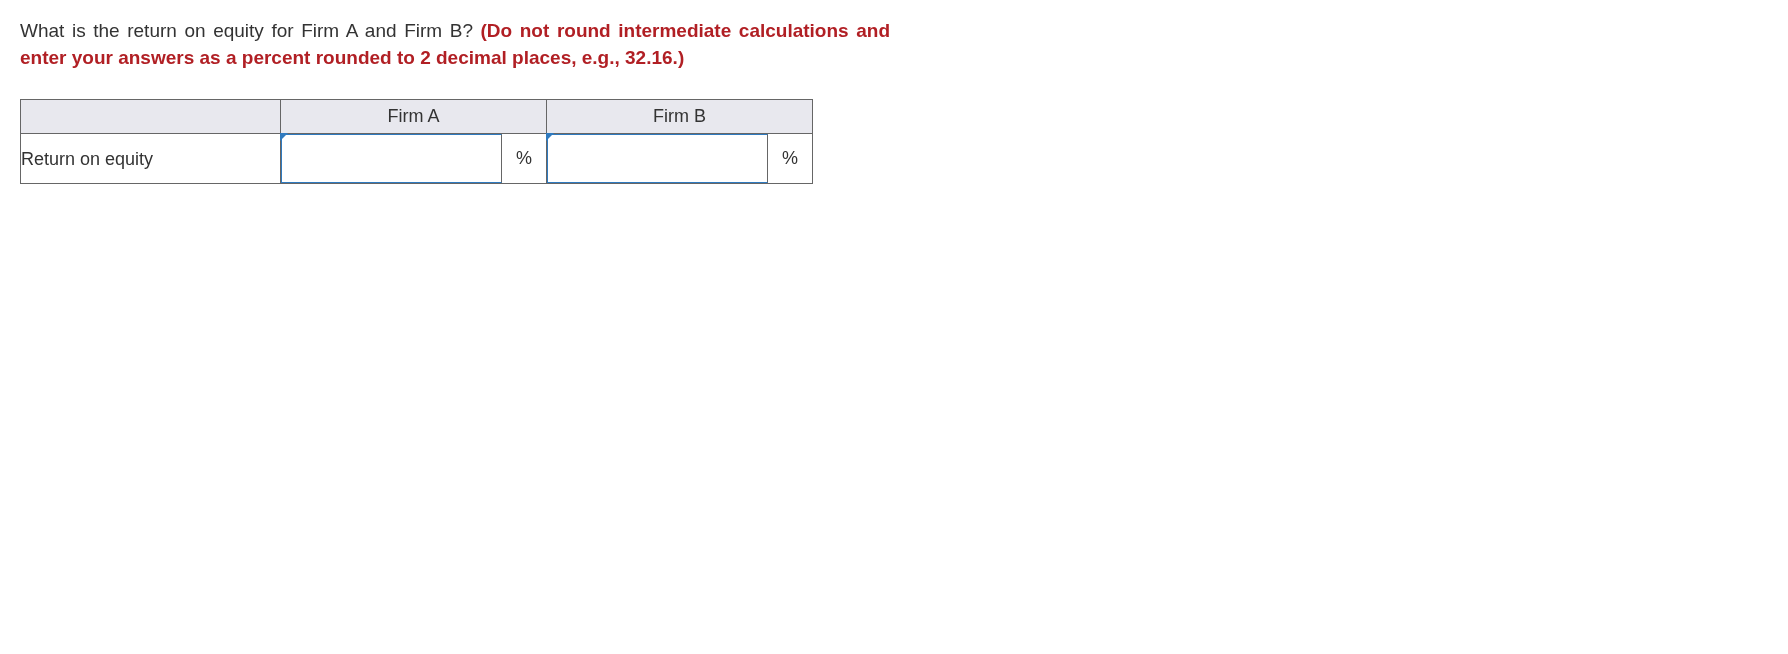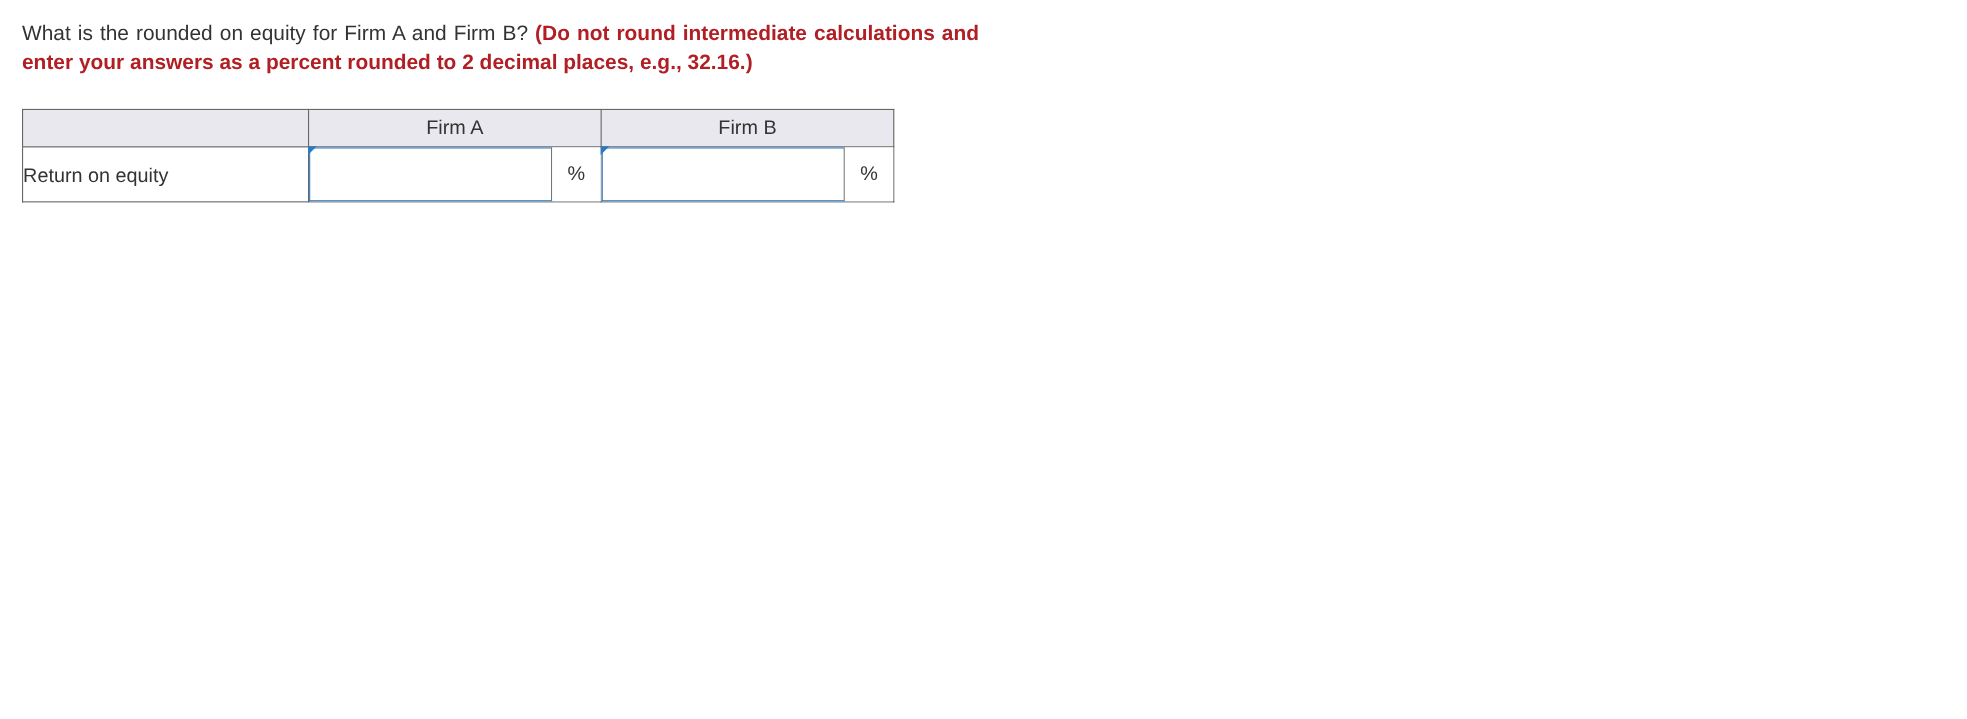--- a/index.html
+++ b/index.html
@@ -98,21 +98,21 @@
       justify-content: center;
       background: #fff;
       font-size: 18px;
     }
   </style>
 </head>
 <body>
 
 <div class="question-text">
   <p class="para2">
-    <span>What is the rounded on equity for Firm A and Firm B? </span><span class="instruction">(Do not round intermediate calculations and enter your answers as a percent rounded to 2 decimal places, e.g., 32.16.)</span>
+    <span>What is the return on equity for Firm A and Firm B? </span><span class="instruction">(Do not round intermediate calculations and enter your answers as a percent rounded to 2 decimal places, e.g., 32.16.)</span>
   </p>
 </div>
 
 <table class="answer-table">
   <thead>
     <tr>
       <th class="blank-header"></th>
       <th class="firm-header">Firm A</th>
       <th class="firm-header">Firm B</th>
     </tr>

